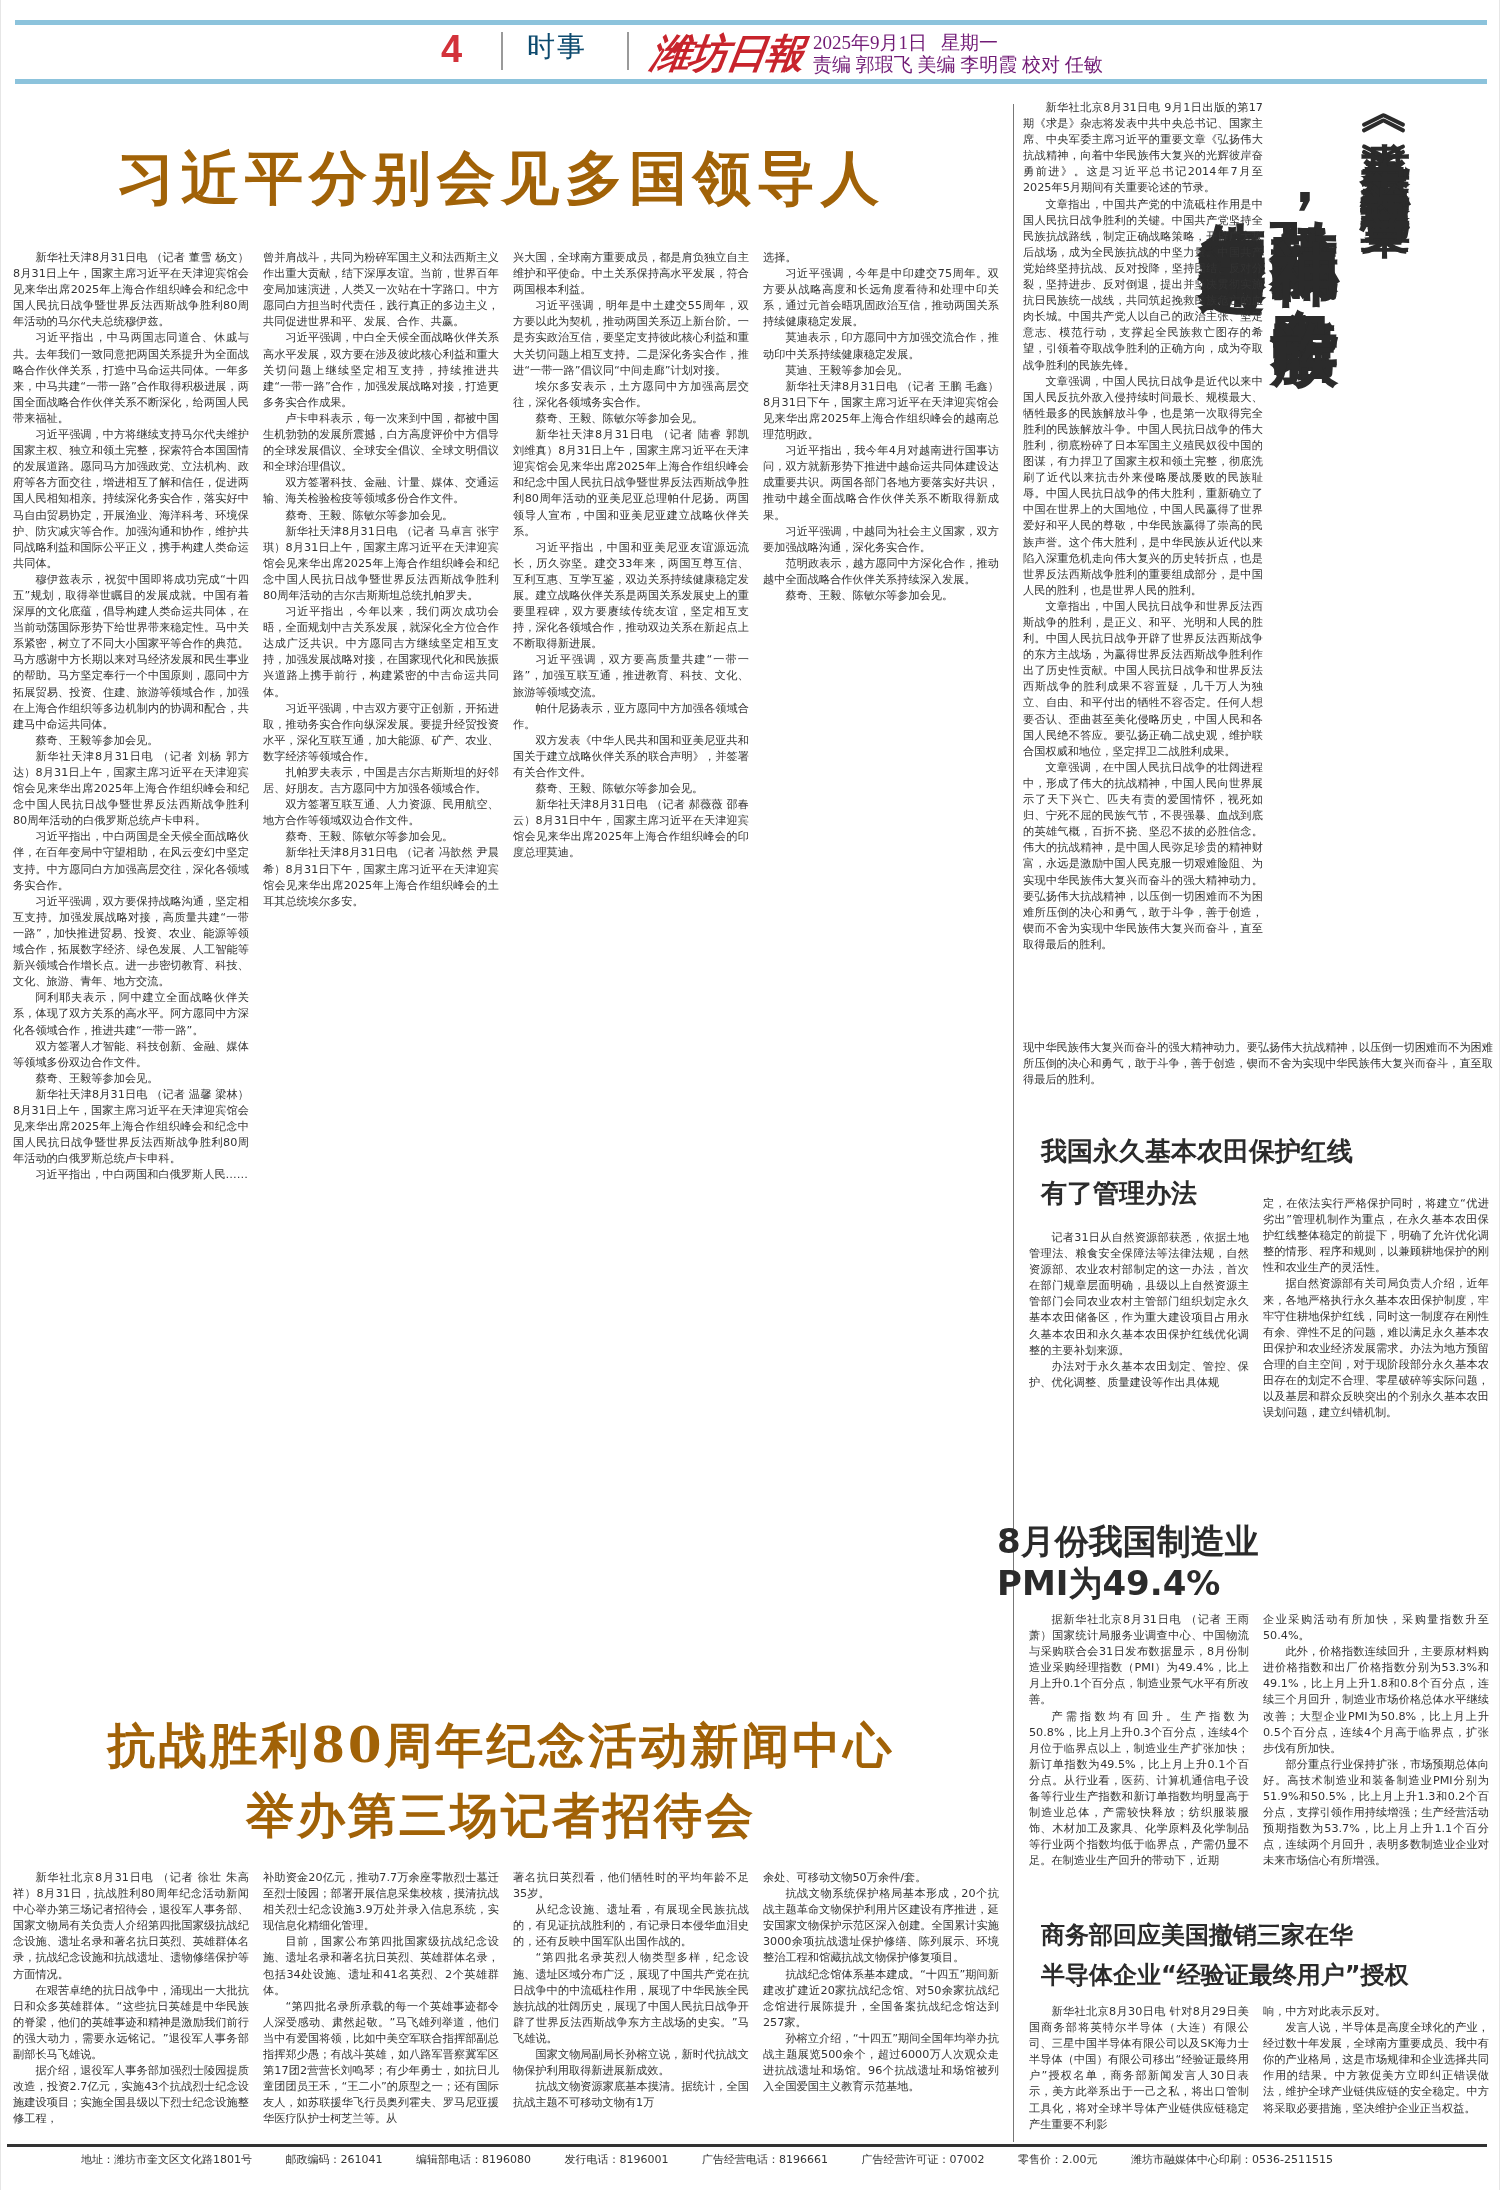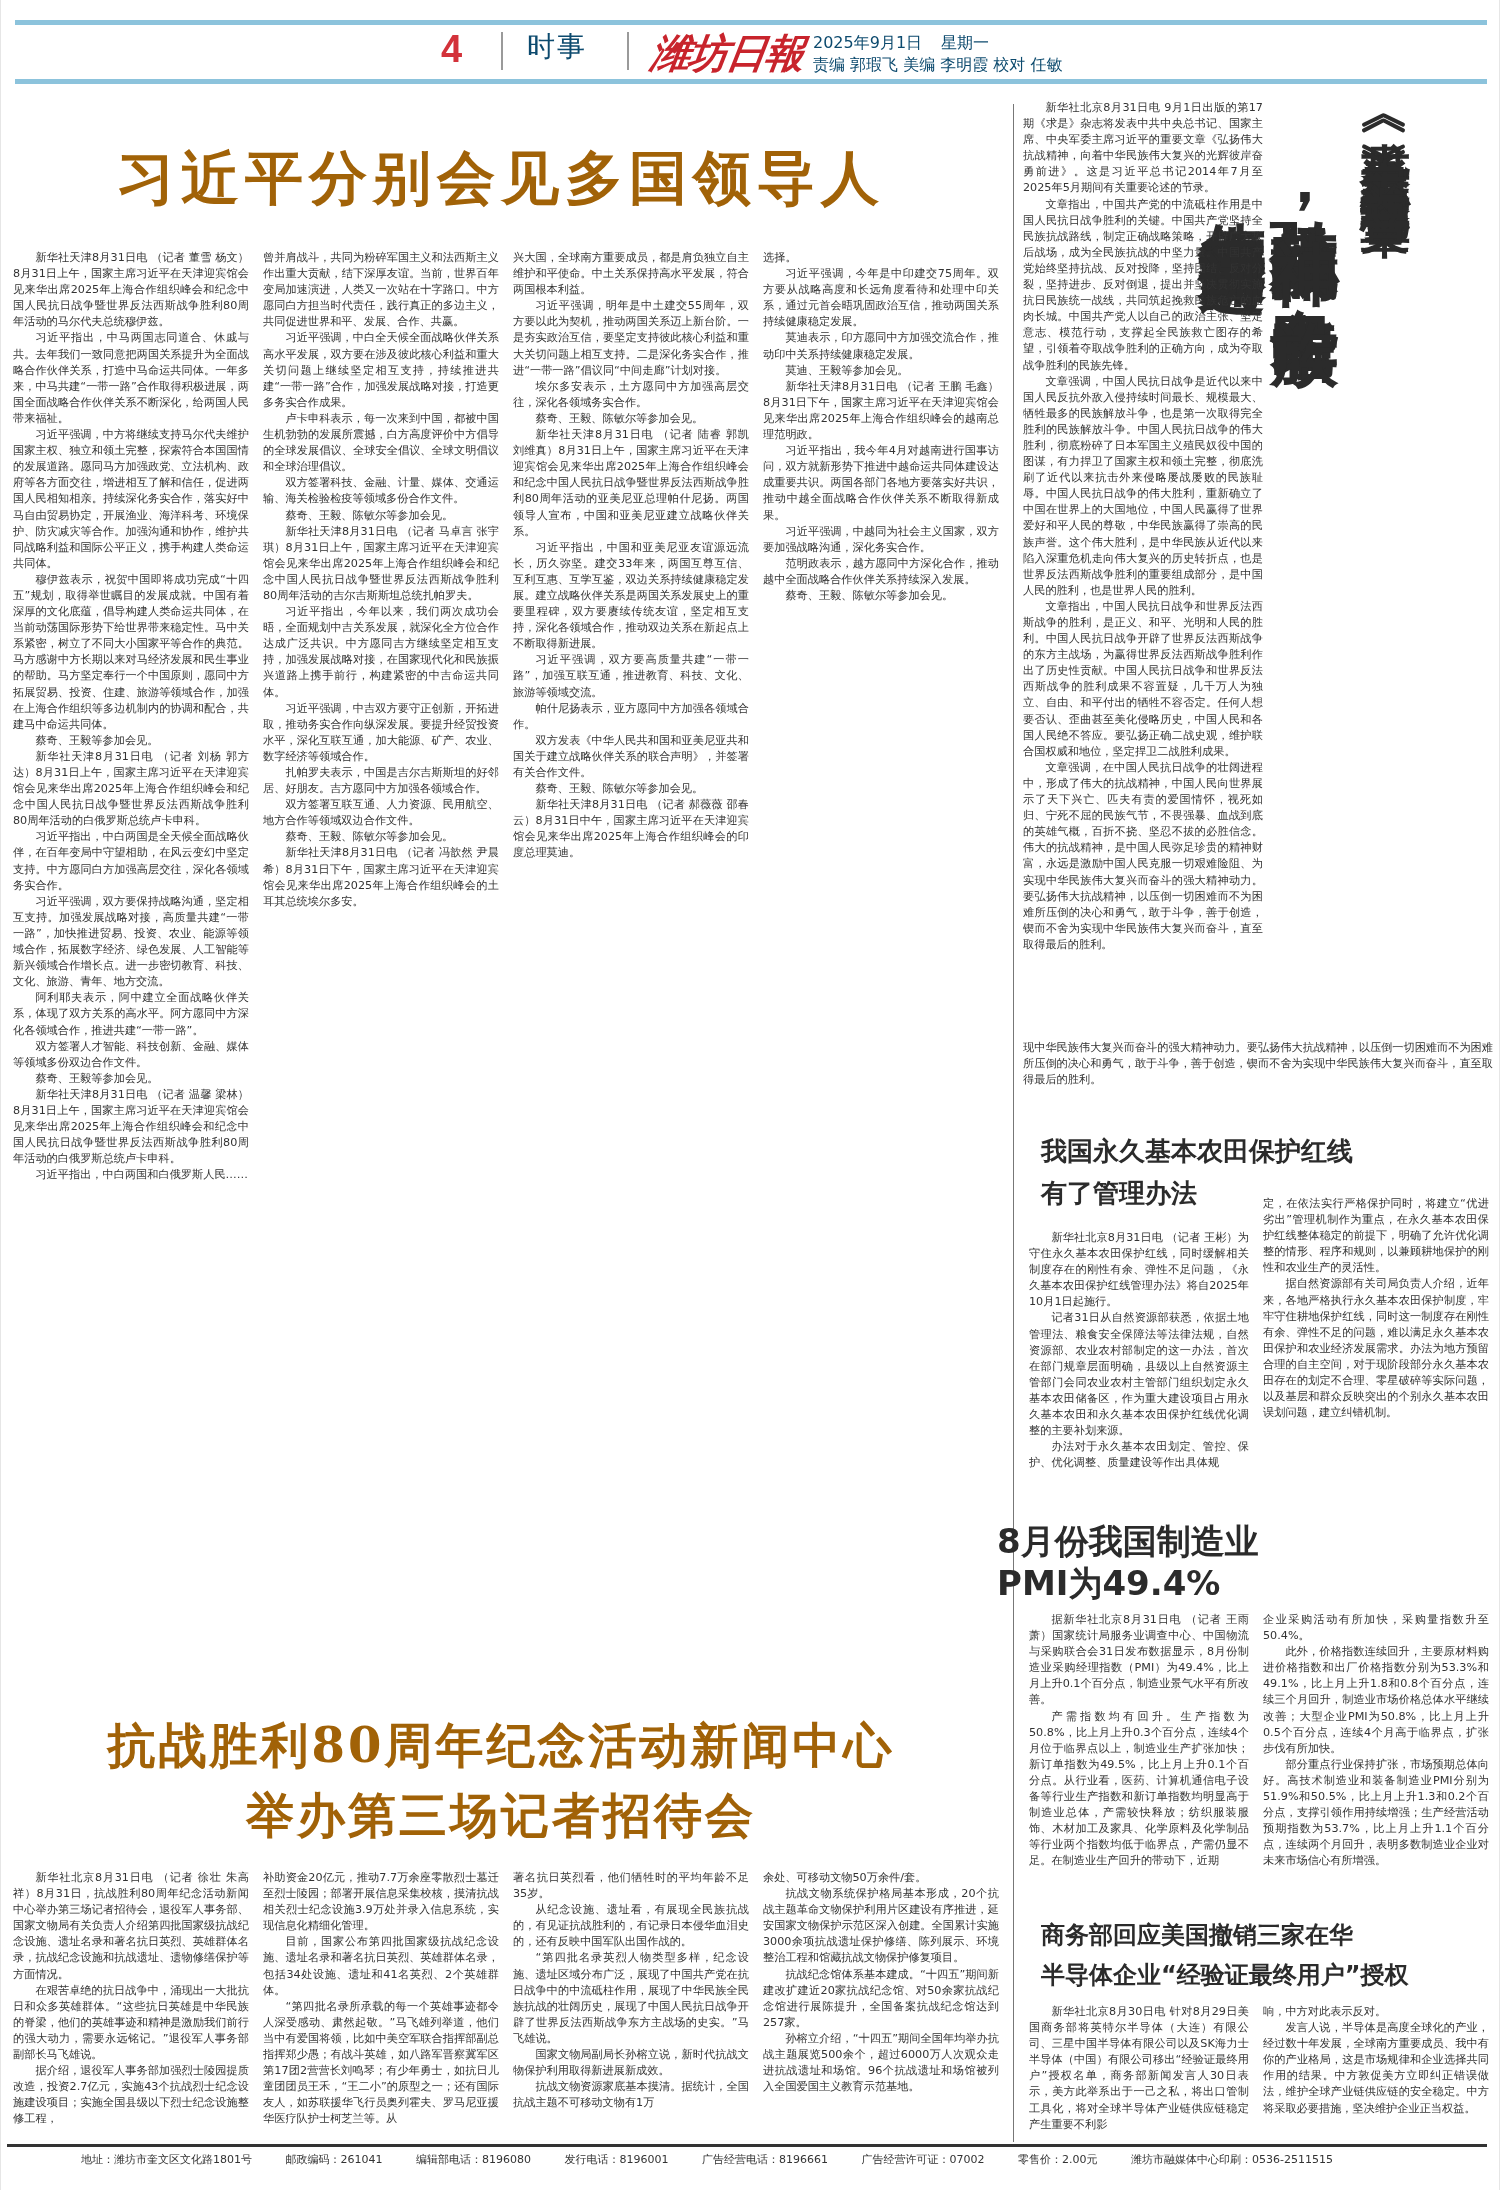--- a/index.html
+++ b/index.html
@@ -9,21 +9,21 @@
 
   
   .mast-line { position:absolute; left:14px; width:1472px; height:5px; background:#8cc3dc; }
   .mast-line.top { top:20px; }
   .mast-line.bot { top:79px; }
   .masthead { position:absolute; top:28px; left:0; width:1500px; height:48px; }
   .page-num { position:absolute; left:440px; top:0; font-size:38px; font-weight:bold; color:#d3323a; font-family:"Liberation Sans", sans-serif; }
   .vsep { position:absolute; top:4px; width:2px; height:38px; background:#9a9a9a; }
   .section-name { position:absolute; left:526px; top:0; font-size:28px; color:#0c4a6e; font-family:"DejaVu Sans", sans-serif; letter-spacing:2px;text-align:right; }
   .paper-logo { position:absolute; left:650px; top:-2px; font-size:40px; color:#c8242c; font-family:"DejaVu Serif", serif; font-style:italic; font-weight:bold; letter-spacing:-2px; transform:skewX(-8deg); }
-  .mast-meta { position:absolute; left:812px; top:4px; font-size:16px; color:#0c4a6e; line-height:22px; }
+  .mast-meta { position:absolute; left:812px; top:4px; font-size:19px; color:#701a75; line-height:22px;font-family:Liberation Serif, serif; }
   .mast-meta .date { display:inline-block; width:128px; }
 
   
   .hl { position:absolute; color:#a16207; font-weight:bold; text-align:center; font-family:"DejaVu Serif", serif; }
   .hl-main { left:0; top:140px; width:1000px; font-size:58px; letter-spacing:6px; }
   .hl-v { position:absolute; font-family:"DejaVu Serif", serif; font-weight:bold; color:#2b2b2b; writing-mode:vertical-rl; letter-spacing:4px; }
   .hl-v1 { left:1352px; top:98px; font-size:50px; }
   .hl-v2 { left:1260px; top:168px; font-size:68px; letter-spacing:2px; }
   .hl-v3 { left:1188px; top:168px; font-size:68px; letter-spacing:2px; }
 
@@ -137,21 +137,20 @@
     </div>
   <div class="col" id="qiushi-tail" style="left:1022px; top:1040px; width:470px; height:50px;">
       <p class="noindent">现中华民族伟大复兴而奋斗的强大精神动力。要弘扬伟大抗战精神，以压倒一切困难而不为困难所压倒的决心和勇气，敢于斗争，善于创造，锲而不舍为实现中华民族伟大复兴而奋斗，直至取得最后的胜利。</p>
     </div>
 
   <div class="hl-sm hl-farm">
     <div>我国永久基本农田保护红线</div>
     <div>有了管理办法</div>
   </div>
   <div class="col" id="farm-c0" style="left:1028px; top:1230px; width:220px; height:270px;">
-      <p>新华社北京8月31日电 （记者 王彬）为守住永久基本农田保护红线，同时缓解相关制度存在的刚性有余、弹性不足问题，《永久基本农田保护红线管理办法》将自2025年10月1日起施行。</p>
       <p>记者31日从自然资源部获悉，依据土地管理法、粮食安全保障法等法律法规，自然资源部、农业农村部制定的这一办法，首次在部门规章层面明确，县级以上自然资源主管部门会同农业农村主管部门组织划定永久基本农田储备区，作为重大建设项目占用永久基本农田和永久基本农田保护红线优化调整的主要补划来源。</p>
       <p>办法对于永久基本农田划定、管控、保护、优化调整、质量建设等作出具体规</p>
     </div>
   <div class="col" id="farm-c1" style="left:1262px; top:1164px; width:226px; height:270px;margin-top:32px;">
       <p class="noindent">定，在依法实行严格保护同时，将建立“优进劣出”管理机制作为重点，在永久基本农田保护红线整体稳定的前提下，明确了允许优化调整的情形、程序和规则，以兼顾耕地保护的刚性和农业生产的灵活性。</p>
       <p>据自然资源部有关司局负责人介绍，近年来，各地严格执行永久基本农田保护制度，牢牢守住耕地保护红线，同时这一制度存在刚性有余、弹性不足的问题，难以满足永久基本农田保护和农业经济发展需求。办法为地方预留合理的自主空间，对于现阶段部分永久基本农田存在的划定不合理、零星破碎等实际问题，以及基层和群众反映突出的个别永久基本农田误划问题，建立纠错机制。</p>
     </div>
 
   <div class="hl-sm hl-pmi">
     <div>8月份我国制造业</div>

